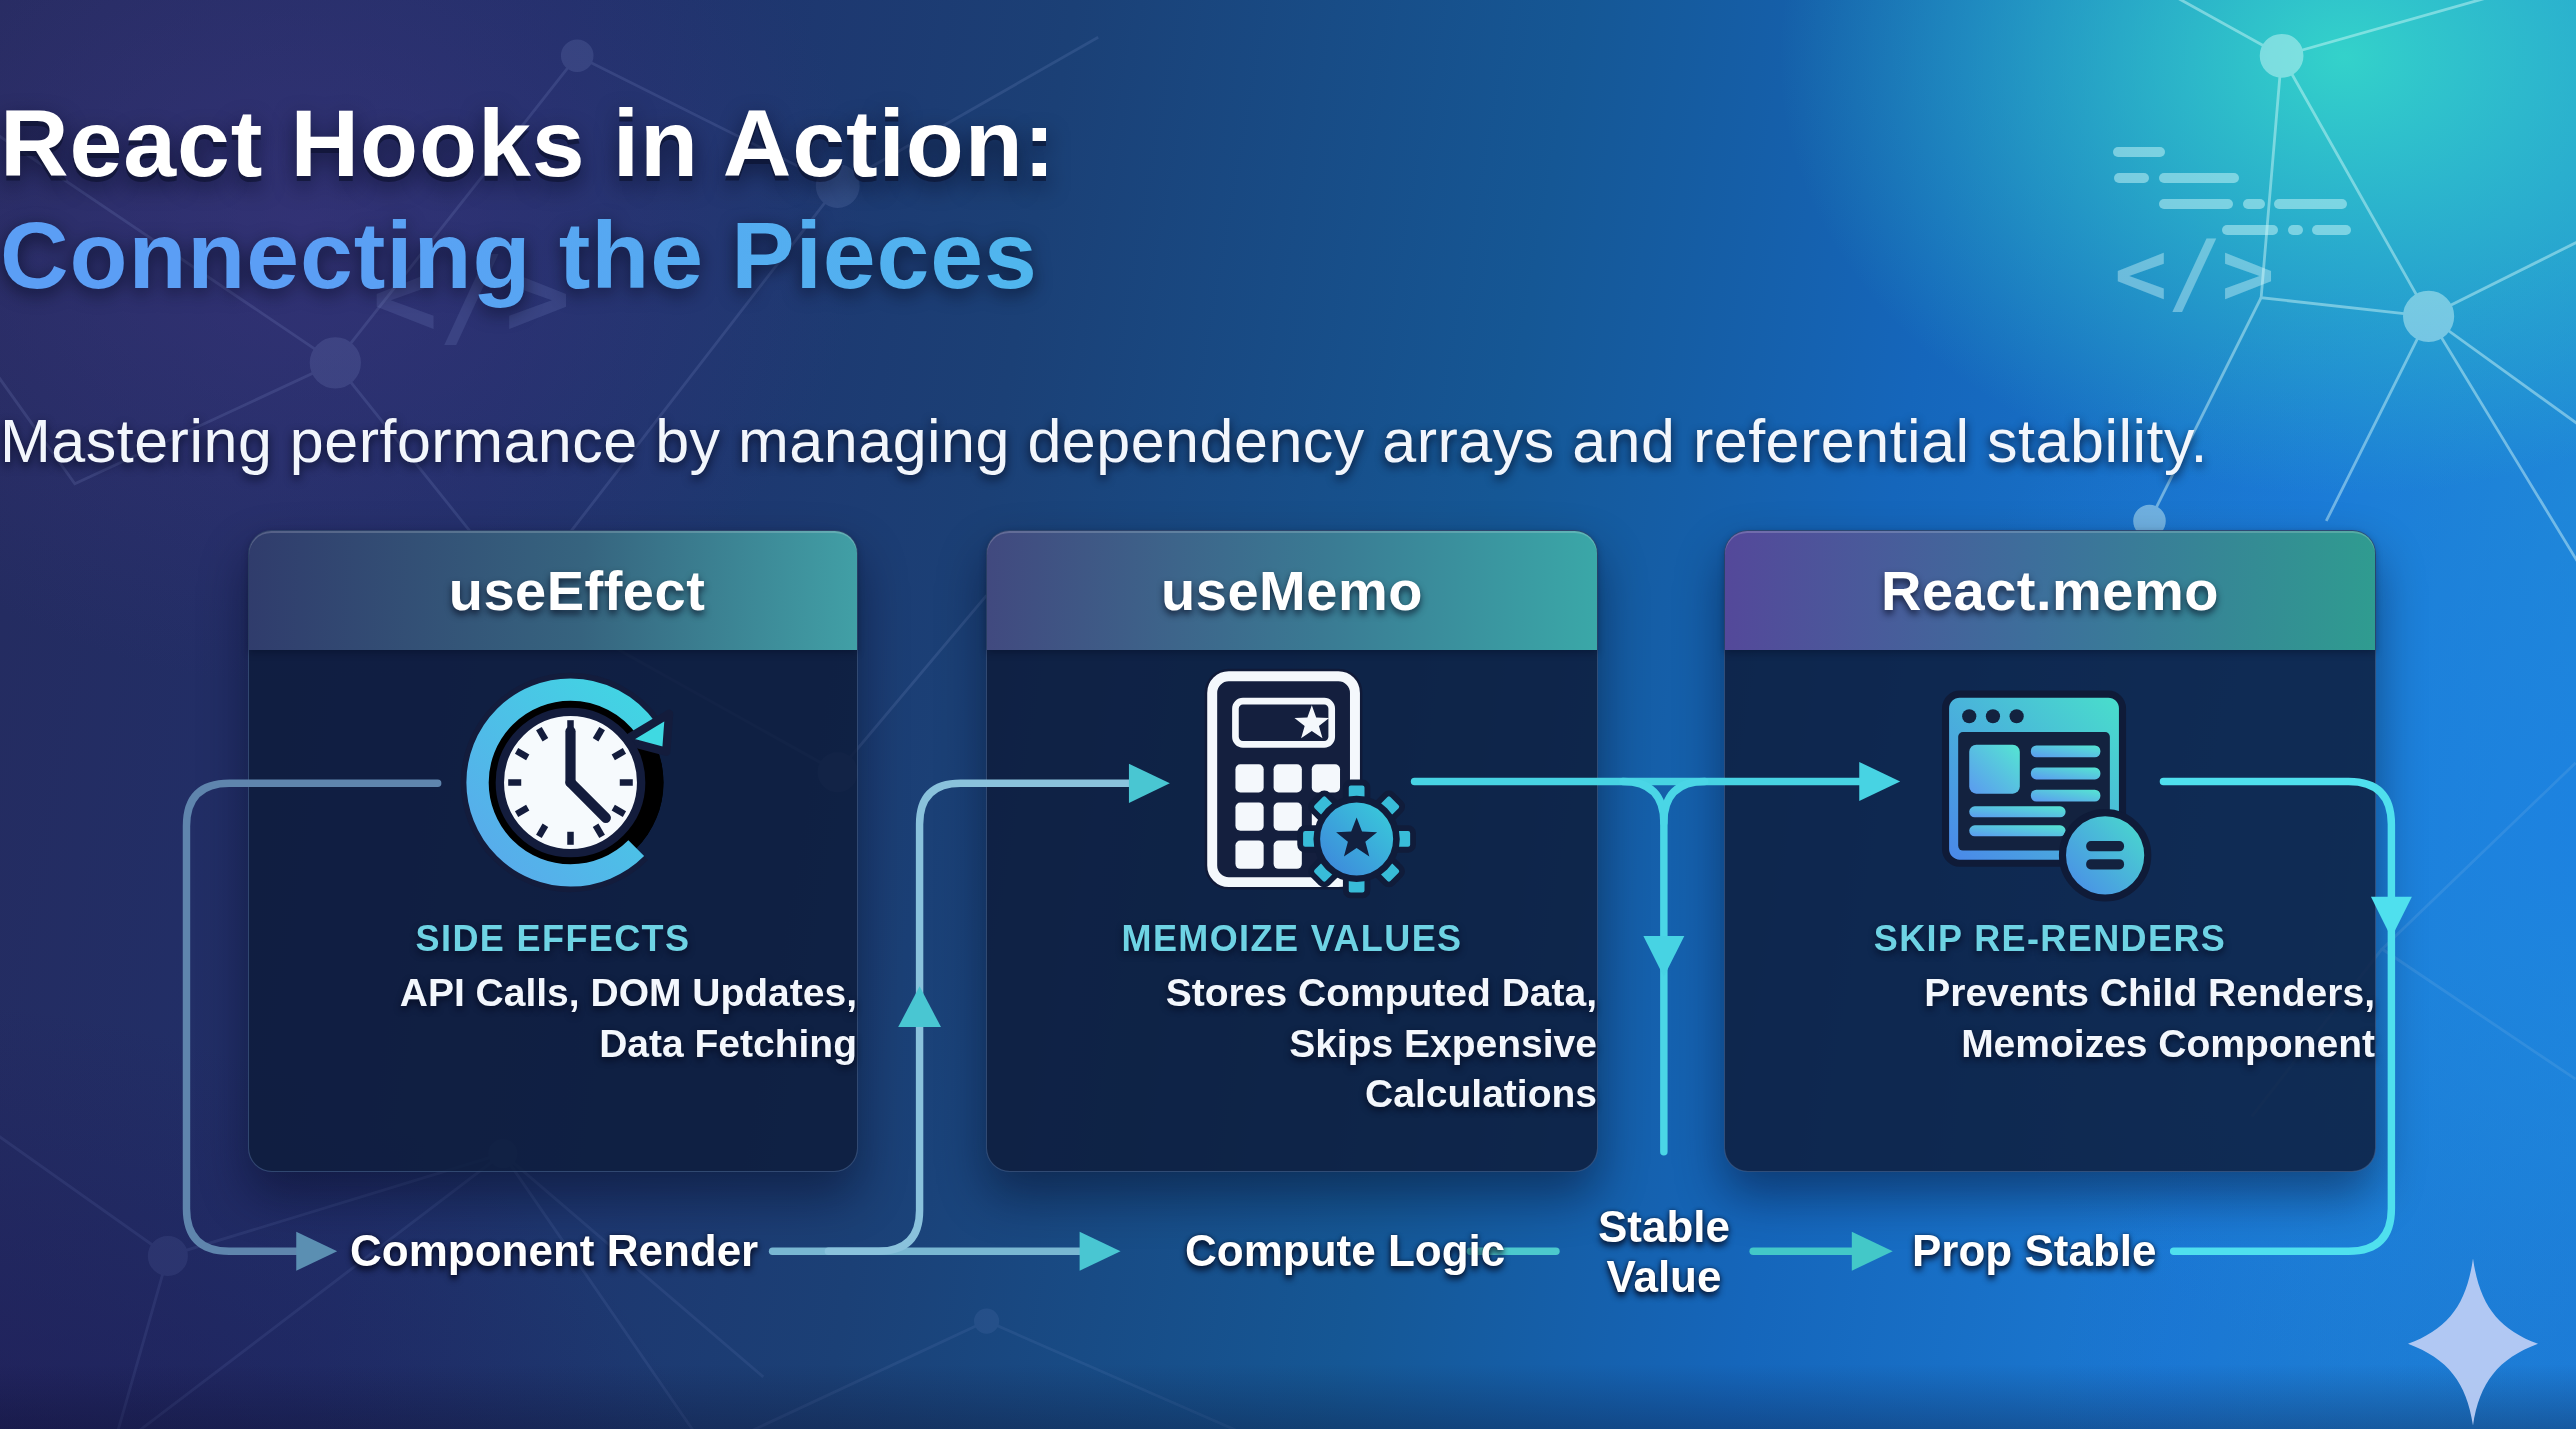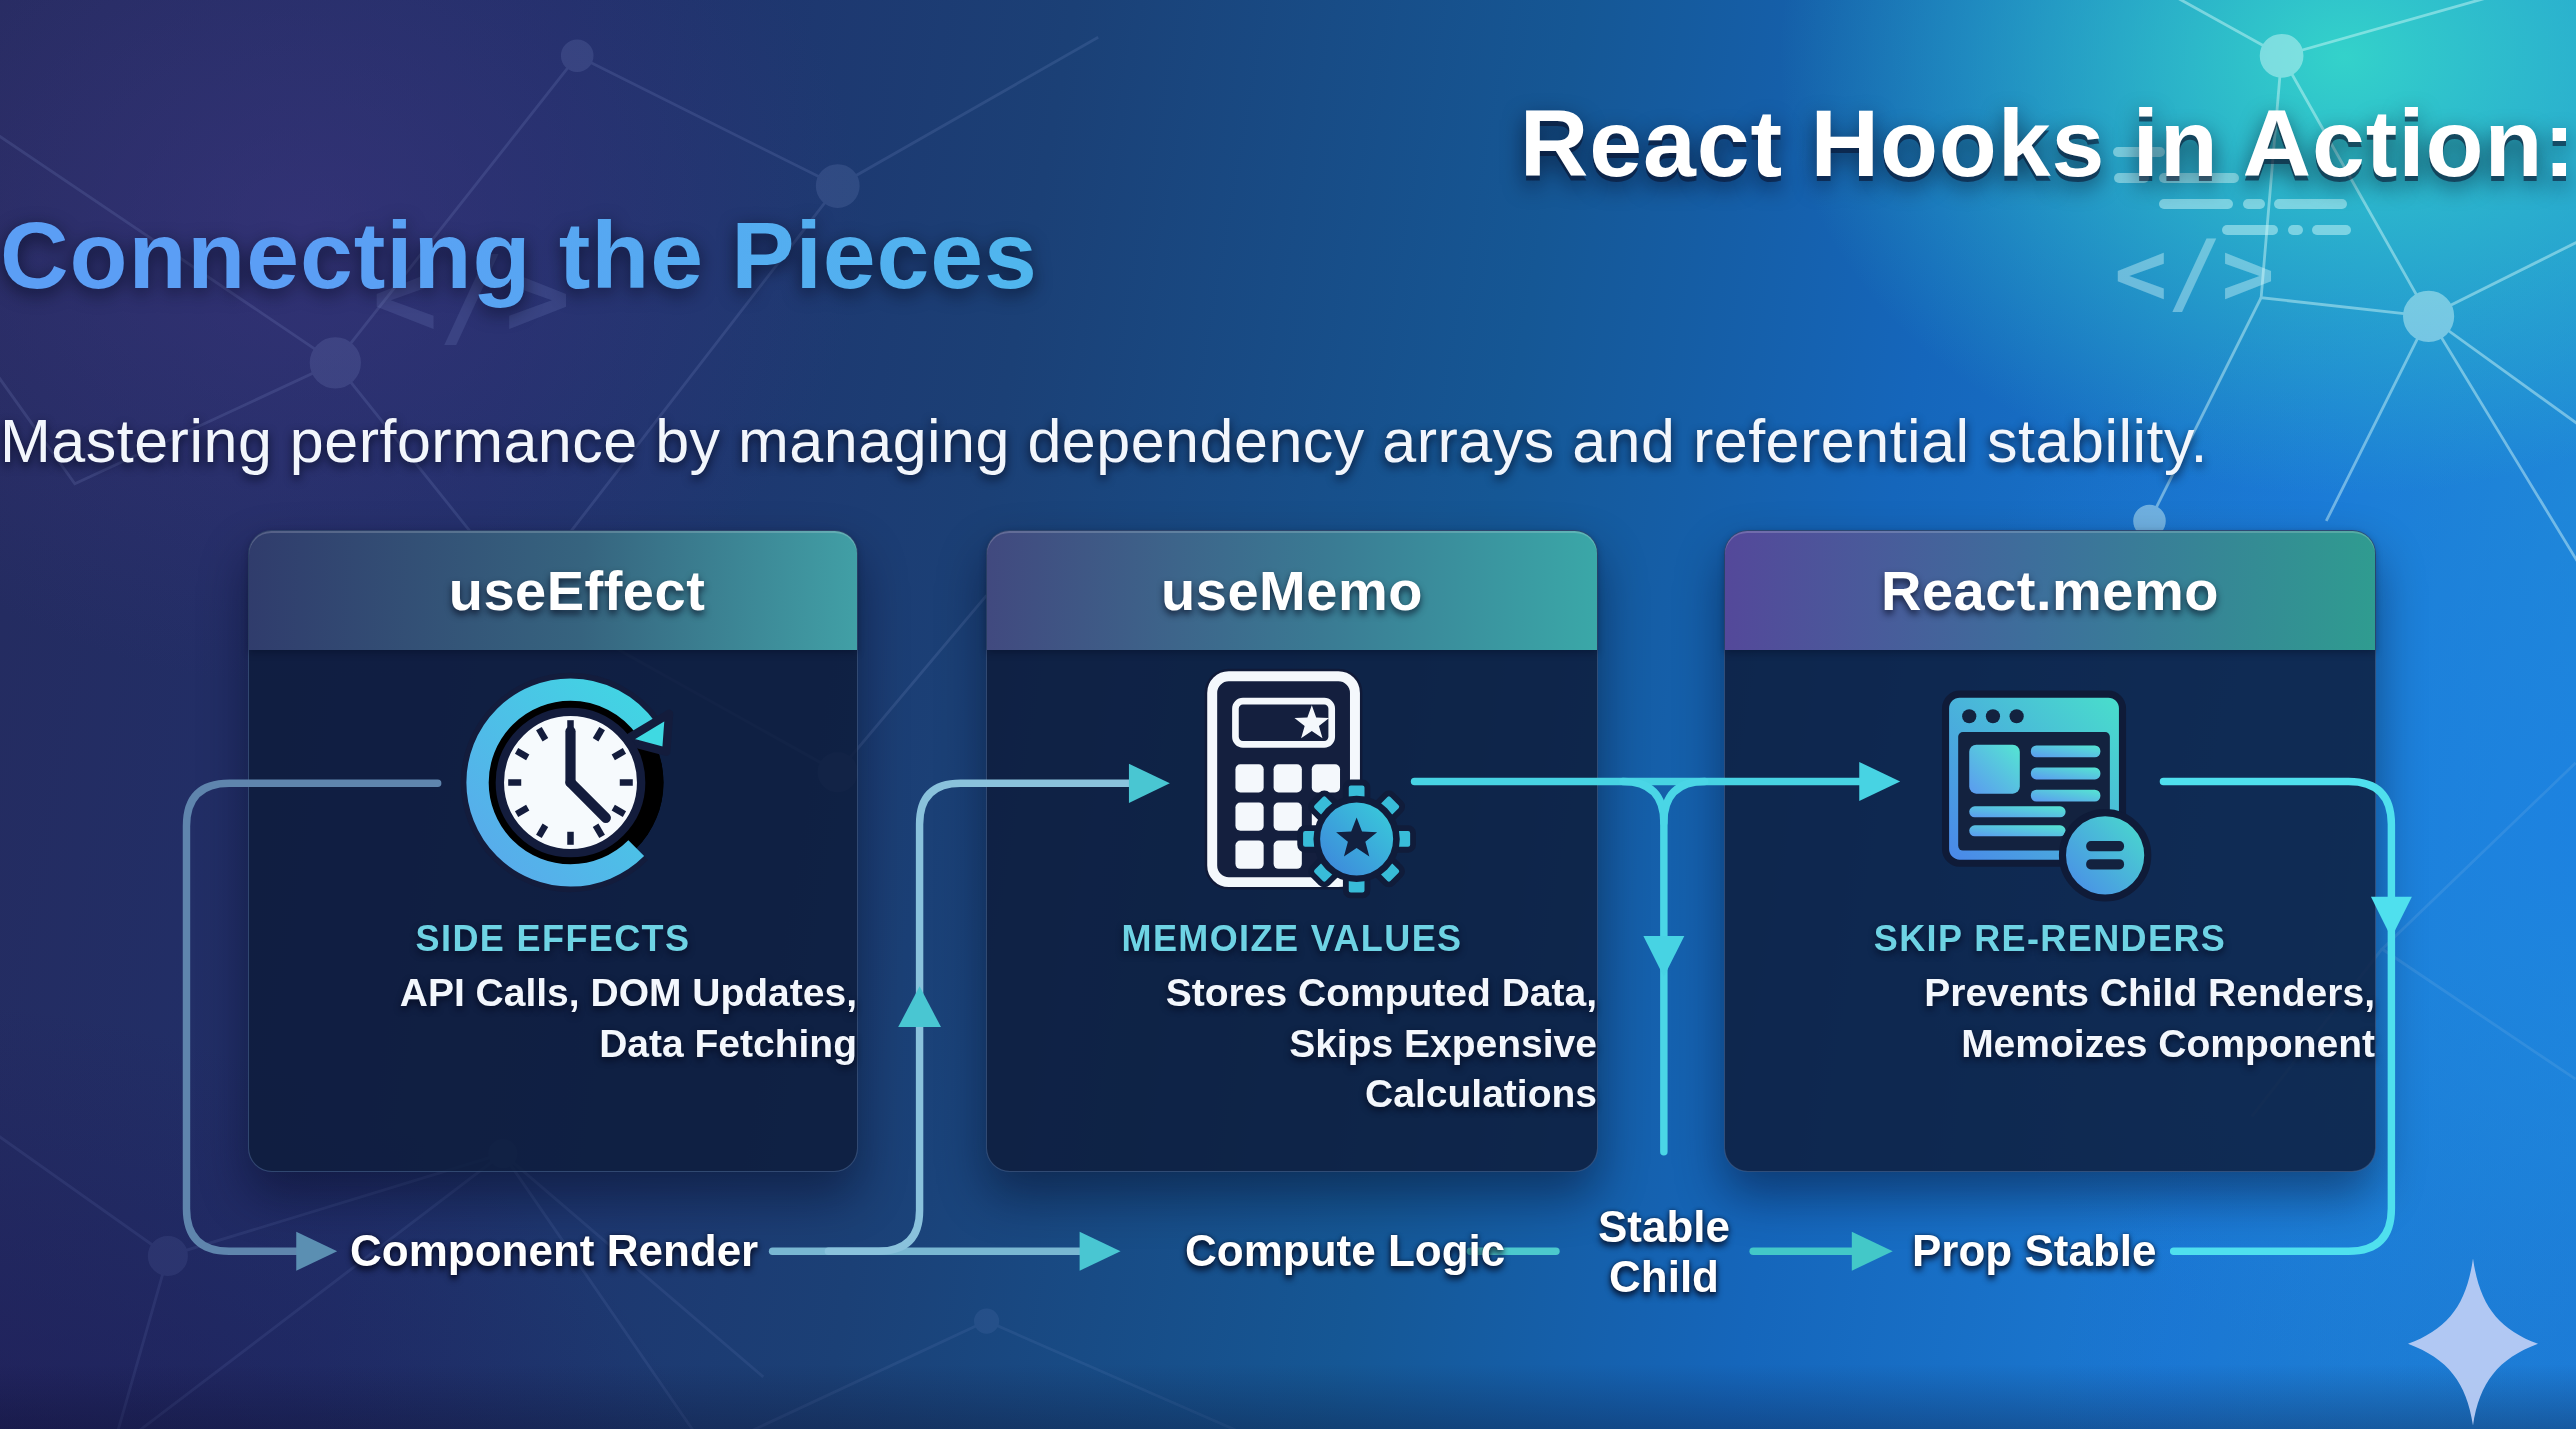--- a/index.html
+++ b/index.html
@@ -15,21 +15,21 @@
       linear-gradient(100deg,#252b5f 0%,#20306a 20%,#1b4076 38%,#155795 56%,#1566bb 70%,#1b79d2 85%,#2496d2 100%);
   }
   .layer{position:absolute;inset:0;}
   .deco-net{z-index:1;pointer-events:none;}
   .code-glyph{position:absolute;z-index:1;font-family:"DejaVu Sans Mono",monospace;font-weight:bold;pointer-events:none;}
   .code-glyph.tl{left:372px;top:233px;font-size:110px;color:rgba(170,200,255,0.12);}
   .code-glyph.tr{left:2114px;top:221px;font-size:89px;color:rgba(228,255,255,0.38);}
   .code-bar{position:absolute;height:10.2px;border-radius:5.6px;background:rgba(205,248,250,0.50);z-index:1;}
 
   
-  .title1{position:absolute;left:0;right:0;top:89px;text-align:right;z-index:3;
+  .title1{position:absolute;left:0;right:0;top:89px;text-align:left;z-index:3;
     font-size:95px;font-weight:bold;color:#ffffff;letter-spacing:0.9px;
     text-shadow:0 4.7px 0 rgba(10,15,40,0.55), 0 9.3px 22.3px rgba(4,8,28,0.65);}
   .title2{position:absolute;left:0;right:0;top:201px;text-align:left;z-index:3;
     font-size:95px;font-weight:bold;letter-spacing:0.9px;
     background:linear-gradient(90deg,#5b9ef5 12%,#49c3ea 55%,#3fe8d8 88%);
     -webkit-background-clip:text;background-clip:text;color:transparent;
     filter:drop-shadow(0 5.6px 9.3px rgba(4,8,28,0.7));}
   .subtitle{position:absolute;left:0;right:0;top:406px;text-align:left;z-index:3;
     font-size:61px;font-weight:400;color:#f2f6fc;letter-spacing:0.5px;
     text-shadow:0 3.7px 9.3px rgba(4,8,28,0.8);}
@@ -273,21 +273,21 @@
     <rect x="56" y="170" width="122" height="14" rx="7" fill="url(#winGrad2)"></rect>
     <rect x="56" y="194" width="122" height="14" rx="7" fill="url(#winGrad2)"></rect>
     <circle cx="228" cy="232" r="54" fill="url(#winGrad)" stroke="#0f1b38" stroke-width="9"></circle>
     <rect x="204" y="214" width="48" height="13" rx="6" fill="#13223f"></rect>
     <rect x="204" y="237" width="48" height="13" rx="6" fill="#13223f"></rect>
   </svg>
 
   <div class="flow-label lbl-component">Component Render</div>
   <div class="flow-label lbl-compute">Compute Logic</div>
   <div class="flow-label lbl-stable">Stable
-Child</div>
+Value</div>
   <div class="flow-label lbl-prop">Prop Stable</div>
 
   <svg class="sparkle" width="130" height="168" viewBox="0 0 140 180">
     <path d="M70 0 C77 50 97 76 140 92 C97 108 77 134 70 180 C63 134 43 108 0 92 C43 76 63 50 70 0" fill="#b9ccf4" opacity="0.95"></path>
   </svg>
 
   <div class="bottom-fade"></div>
 </div>
 
 

